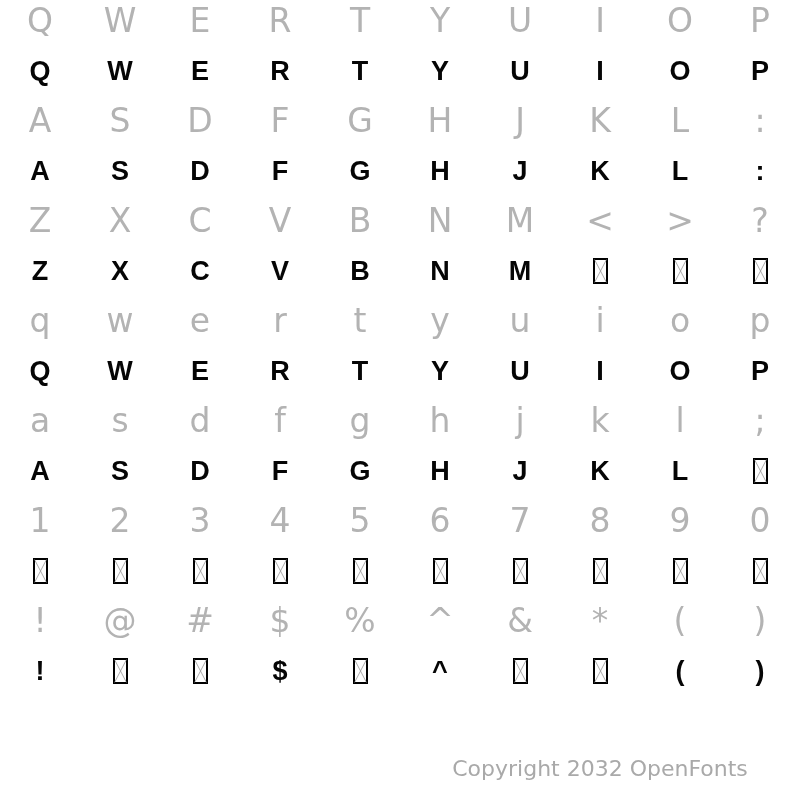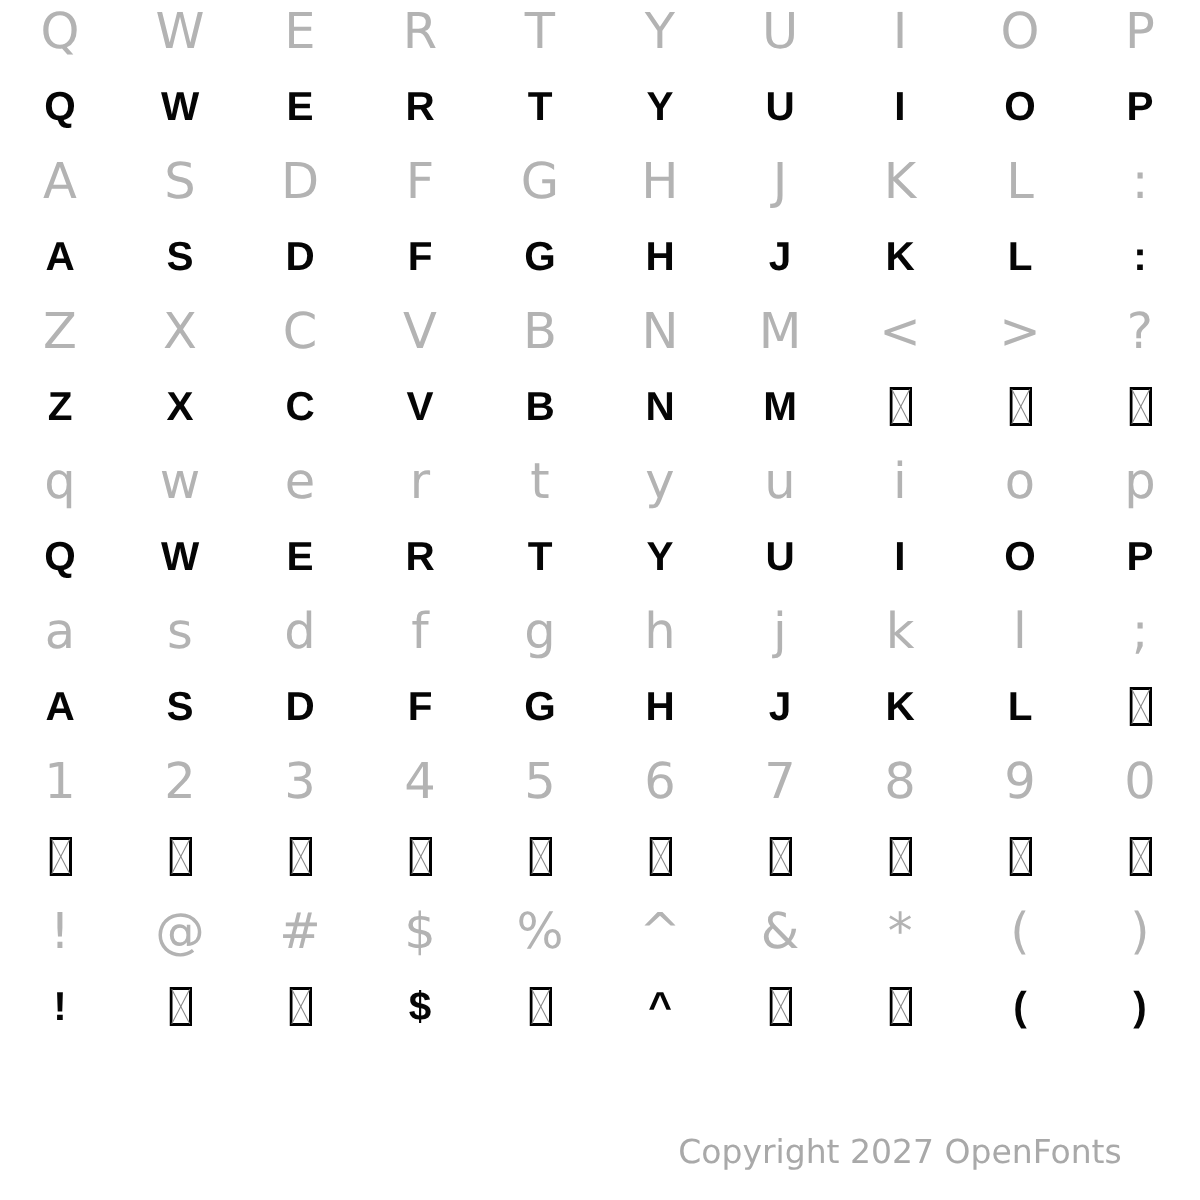--- a/index.html
+++ b/index.html
@@ -310,14 +310,14 @@
             </svg></span></span>
         <span class="cell"><span class="tofu"><svg viewBox="0 0 15 26" xmlns="http://www.w3.org/2000/svg">
               <rect x="1" y="1" width="13" height="24" fill="none" stroke="#000000" stroke-width="2"></rect>
               <line x1="1.5" y1="1.5" x2="13.5" y2="24.5" stroke="#888888" stroke-width="0.7"></line>
               <line x1="13.5" y1="1.5" x2="1.5" y2="24.5" stroke="#888888" stroke-width="0.7"></line>
             </svg></span></span>
         <span class="cell">(</span>
         <span class="cell">)</span>
       </div>
     </div>
-  <div class="footer">Copyright 2027 OpenFonts</div>
+  <div class="footer">Copyright 2032 OpenFonts</div>
 </div>
 
 </body></html>

